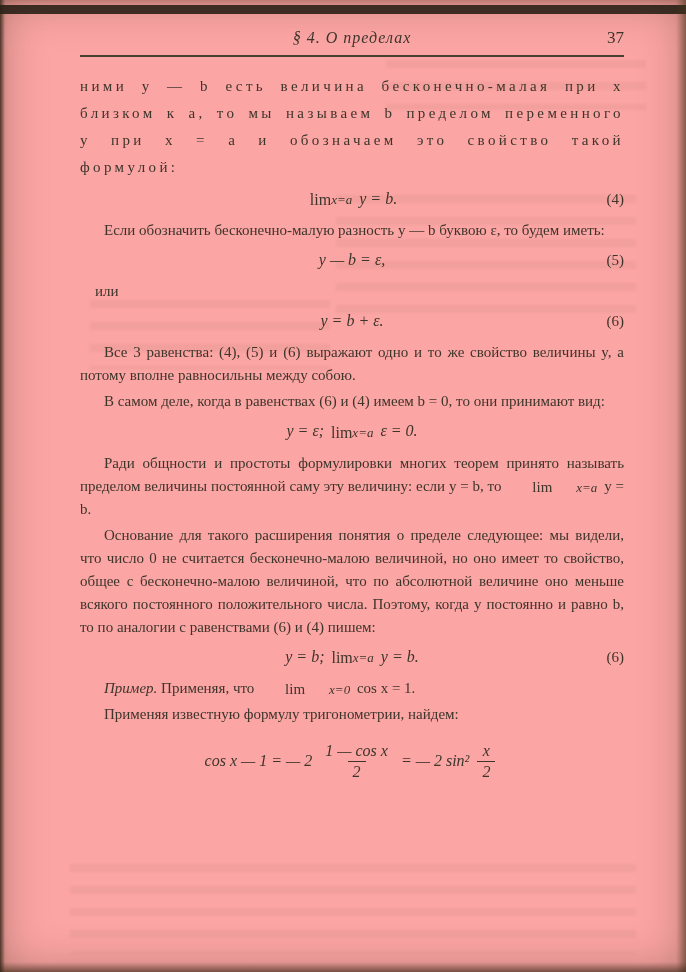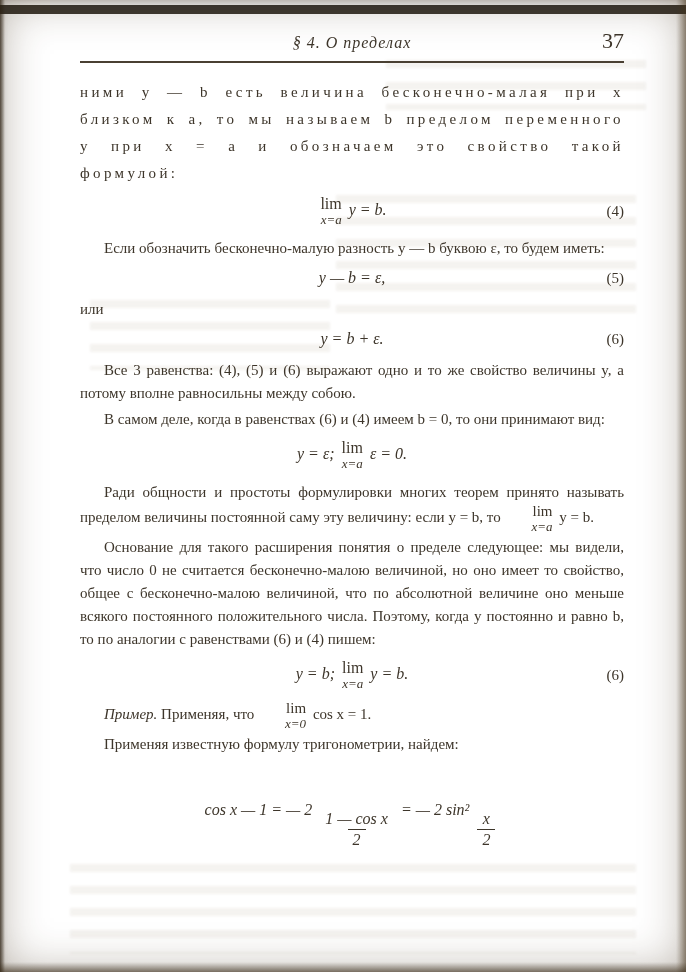--- a/index.html
+++ b/index.html
@@ -1,52 +1,52 @@
 <!DOCTYPE html>
 <html><head>
 <meta charset="utf-8">
 <style>
   html,body{margin:0;padding:0;background:#8a7a5c;}
   .page{
     position:relative;
     width:686px;height:972px;
     margin:0 auto;
-    background:#ffffff;
+    background:#fca5a5;
     overflow:hidden;
     font-family:"Liberation Serif","DejaVu Serif",serif;
     color:#3d352a;
     box-shadow:inset 0 0 45px rgba(62,44,20,.38), inset 0 0 8px rgba(40,26,10,.35);
   }
   
   .edge-top{position:absolute;top:5px;left:0;right:0;height:9px;background:#251e14;opacity:.88;filter:blur(.6px);}
   .edge-left{position:absolute;top:0;bottom:0;left:0;width:5px;background:linear-gradient(to right,#2c2113,rgba(44,33,19,0));opacity:.75;}
   .edge-right{position:absolute;top:0;bottom:0;right:0;width:10px;background:linear-gradient(to left,rgba(72,54,28,.45),rgba(72,54,28,0));}
   .edge-bottom{position:absolute;left:0;right:0;bottom:0;height:10px;background:linear-gradient(to top,rgba(50,36,16,.5),rgba(50,36,16,0));}
   .ghost{position:absolute;opacity:.55;filter:blur(1.4px);pointer-events:none;
     background:repeating-linear-gradient(to bottom,rgba(118,94,58,.14) 0 8px,rgba(118,94,58,0) 8px 22px);}
   
   .content{position:absolute;left:80px;right:62px;top:28px;}
   .pg-header{display:flex;align-items:baseline;font-size:16px;}
   .pg-header .title{flex:1;text-align:center;font-style:italic;letter-spacing:1px;padding-left:90px;}
-  .pg-header .num{width:90px;text-align:right;font-size:22px;}
+  .pg-header .num{width:90px;text-align:right;font-size:17px;}
   .rule{border:0;border-top:2px solid #4a4032;margin:7px 0 16px 0;}
   p{margin:0 0 3px 0;font-size:15px;line-height:23px;text-align:justify;}
   p.ind{text-indent:24px;}
   p.spread{letter-spacing:.225em;word-spacing:.18em;line-height:27px;margin-bottom:6px;}
-  p.noj{text-align:left;}
+  p.noj{text-align:left;margin-left:15px;}
   .lead-italic{font-style:italic;}
   .eq{position:relative;text-align:center;margin:9px 0 11px 0;font-size:16px;}
   .eq .math{font-style:italic;}
   .eq-num{position:absolute;right:0;top:50%;transform:translateY(-50%);font-style:normal;font-size:15px;}
-  .lim{display:inline-flex;flex-direction:column;align-items:flex-end;vertical-align:middle;line-height:1;margin:0 3px;}
+  .lim{display:inline-flex;flex-direction:row;align-items:flex-start;vertical-align:middle;line-height:1;margin:0 3px;}
   .lim .lim-word{font-style:normal;}
   .lim .lim-sub{font-size:13px;font-style:italic;margin-top:1px;}
   .frac{display:inline-flex;flex-direction:column;align-items:center;vertical-align:middle;line-height:1.15;font-style:italic;margin:0 4px;}
   .frac .den{border-top:1px solid #3d352a;padding:1px 5px 0 5px;}
-  .frac .num{padding:0 5px 1px 5px;margin-top:38px;}
+  .frac .num{padding:0 5px 1px 5px;}
 </style>
 </head>
 <body>
 
 <div class="page">
 
   <div class="edge-top"></div>
   <div class="edge-left"></div>
   <div class="edge-right"></div>
   <div class="edge-bottom"></div>

